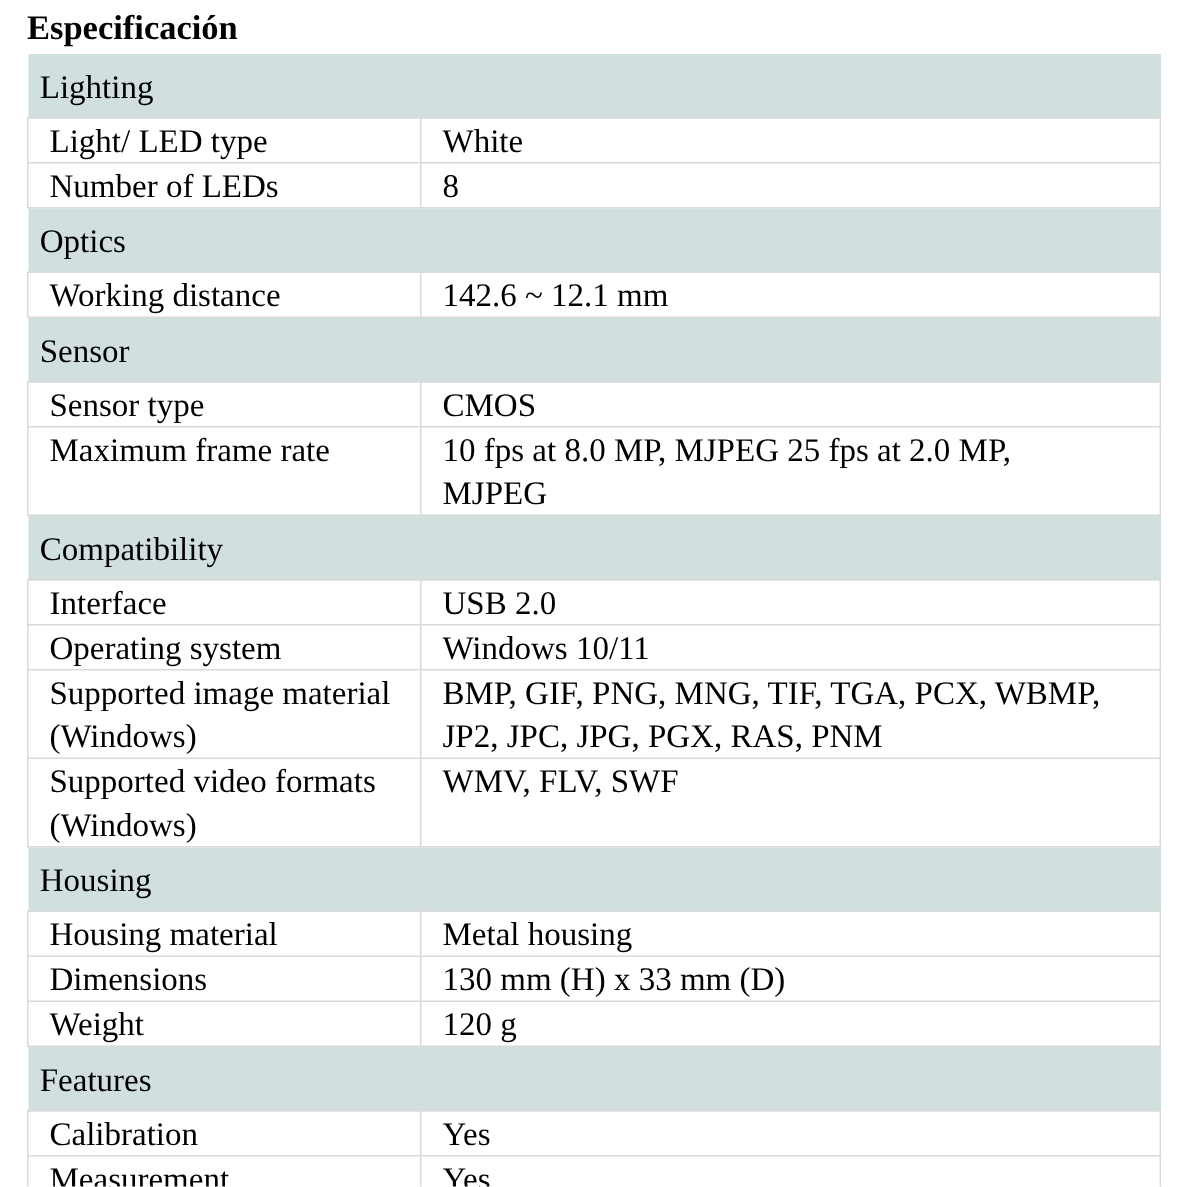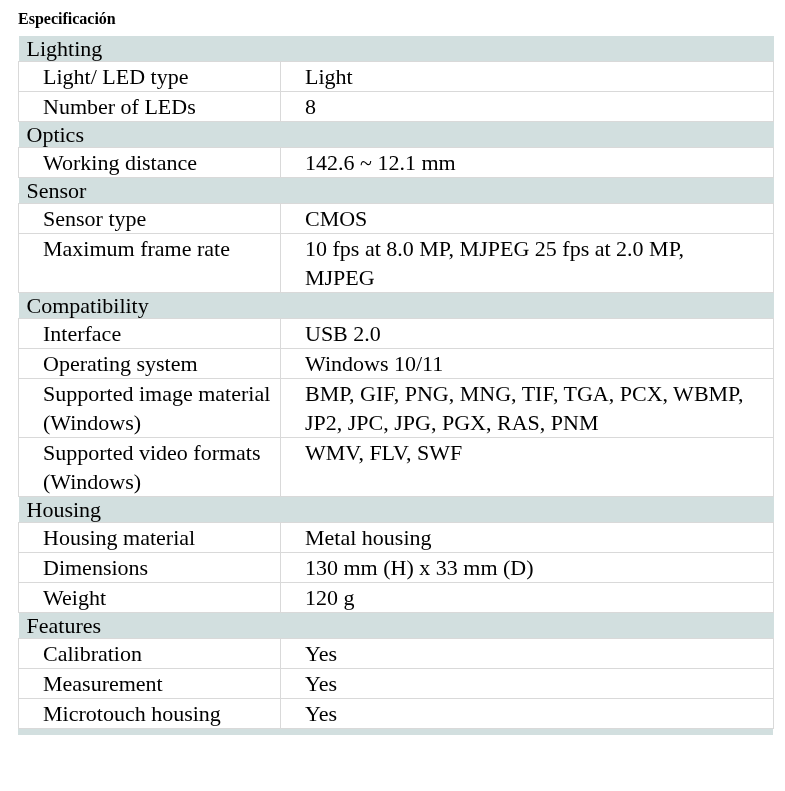--- a/index.html
+++ b/index.html
@@ -15,49 +15,49 @@
     height:791px;
     overflow:hidden;
     background:var(--bg);
     color:var(--text);
     font-family:"Liberation Serif","DejaVu Serif",serif;
   }
   .page{
     padding:5px 0 0 18px;
   }
   .title{
-    font-size:16px;
+    font-size:23px;
     line-height:27px;
     font-weight:700;
     margin:0 0 4px 0;
   }
   table.spec-table{
     border-collapse:collapse;
     table-layout:fixed;
     width:755px;
     font-size:22px;
   }
   col.c1{width:262px;}
   col.c2{width:493px;}
   tr.section-row th{
     background:var(--header-bg);
     font-weight:400;
     text-align:left;
     font-size:22px;
-    height:25px;
+    height:42px;
     line-height:25px;
     padding:0 8px;
     border:none;
   }
   td{
     border:1px solid var(--row-border);
     height:28px;
     line-height:29px;
     vertical-align:top;
-    padding:0 6px 0 24px;
+    padding:0 6px 0 14px;
     white-space:pre-wrap;
     font-size:22px;
   }
   .partial-header{
     width:755px;
     height:6px;
     background:var(--header-bg);
   }
 </style>
 </head>
@@ -69,21 +69,21 @@
     <colgroup>
       <col class="c1">
       <col class="c2">
     </colgroup>
     <tbody id="spec-body">
         <tr class="section-row">
           <th colspan="2">Lighting</th>
         </tr>
         <tr>
           <td class="label">Light/ LED type</td>
-          <td class="value">Light</td>
+          <td class="value">White</td>
         </tr>
         <tr>
           <td class="label">Number of LEDs</td>
           <td class="value">8</td>
         </tr>
         <tr class="section-row">
           <th colspan="2">Optics</th>
         </tr>
         <tr>
           <td class="label">Working distance</td>

